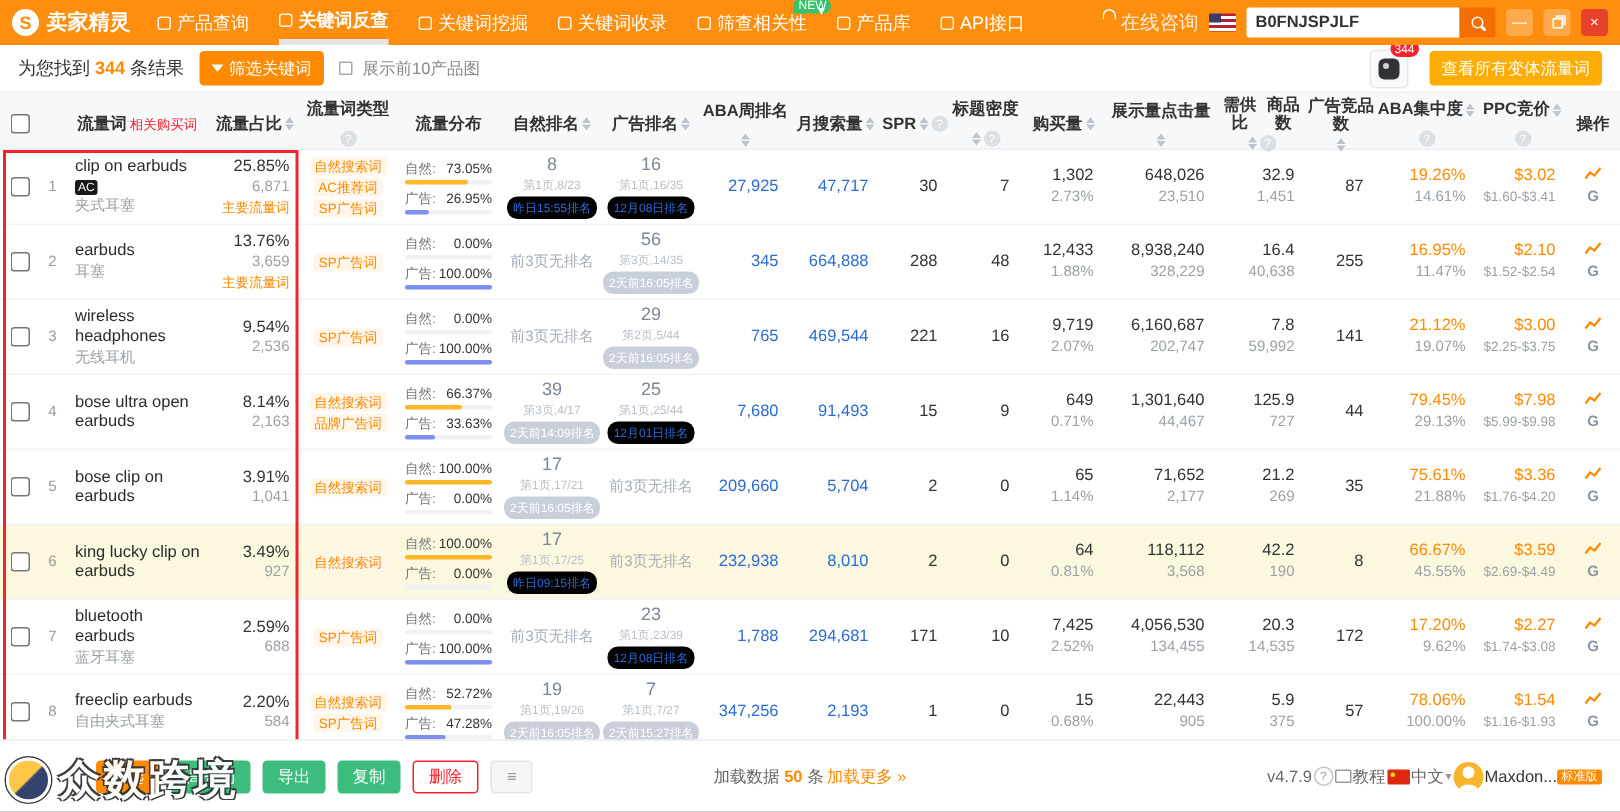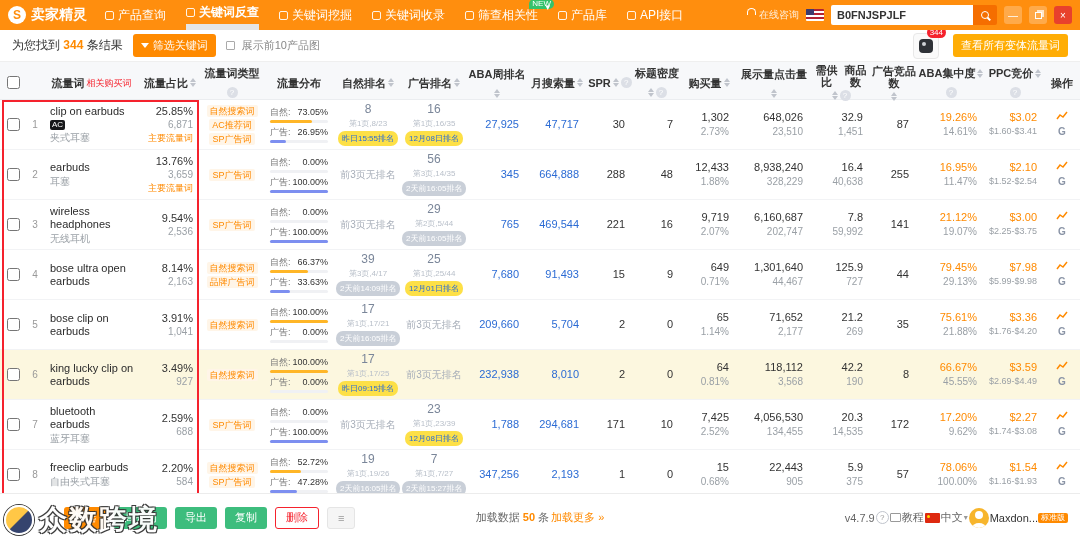--- a/index.html
+++ b/index.html
@@ -5,26 +5,26 @@
   *{margin:0;padding:0;box-sizing:border-box}
   html,body{background:#9a9a9a}
   .app{width:1080px;height:541px;position:relative;background:#fff;overflow:hidden;
        font-family:"Liberation Sans","DejaVu Sans",sans-serif}
   
   .topbar{display:flex;align-items:center;height:30px;background:#FF8E0E;padding:0 8px;gap:6px;position:relative;z-index:10}
   .brand{display:flex;align-items:center;gap:5px;color:#fff;font-weight:700;font-size:14px;margin-right:12px}
   .brand-icon{width:18px;height:18px;border-radius:50%;background:#fff;color:#FF8E0E;font-weight:900;font-size:12px;display:flex;align-items:center;justify-content:center}
   .nav{display:flex;gap:20px;height:100%}
   .nav-item{display:flex;align-items:center;gap:4px;color:#fff;font-size:12px;position:relative;height:100%;cursor:pointer}
-  .nav-item.active{font-weight:700;border-bottom:6px solid #e5e5e5}
+  .nav-item.active{font-weight:700;border-bottom:4px solid #e5e5e5}
   .nav-icon{width:9px;height:9px;border:1px solid rgba(255,255,255,.9);border-radius:2px}
   .new-badge{position:absolute;top:-1px;right:-16px;background:#35C26B;color:#fff;font-size:8px;line-height:10px;padding:0 3px;border-radius:6px 6px 6px 0}
   .top-caret{position:absolute;left:50.5%;top:2px;color:#fff;font-size:9px}
   .top-right{margin-left:auto;display:flex;align-items:center;gap:7px}
-  .consult{display:flex;align-items:flex-start;gap:3px;color:rgba(255,255,255,.85);font-size:10px}
+  .consult{display:flex;align-items:flex-start;gap:3px;color:rgba(255,255,255,.85);font-size:13px}
   .headset-icon{width:9px;height:7px;border:1px solid #fff;border-bottom:none;border-radius:5px 5px 0 0}
   .flag-us{width:18px;height:12px;background:repeating-linear-gradient(#B22234 0 2px,#fff 2px 4px);position:relative;border-radius:1px;overflow:hidden}
   .flag-us::after{content:"";position:absolute;top:0;left:0;width:8px;height:6px;background:#3C3B6E}
   .search-box{display:flex;align-items:center}
   .search-input{width:142px;height:20px;border:none;border-radius:2px 0 0 2px;padding:0 6px;font-size:11px;font-weight:700;color:#333;outline:none;font-family:inherit}
   .search-btn{width:24px;height:20px;background:#F56E00;border-radius:0 2px 2px 0;display:flex;align-items:center;justify-content:center;cursor:pointer}
   .search-glyph{width:8px;height:8px;border:1.5px solid #fff;border-radius:50%;position:relative}
   .search-glyph::after{content:"";position:absolute;width:4px;height:1.5px;background:#fff;transform:rotate(45deg);right:-3px;bottom:-1px}
   .winbtn{width:18px;height:18px;border-radius:3px;background:rgba(255,255,255,.25);display:flex;align-items:center;justify-content:center;font-size:10px;color:#fff;cursor:pointer}
   .winbtn.close{background:#E8412C}
@@ -72,21 +72,21 @@
   .dist-grp{width:100%}
   .dist-line{display:flex;justify-content:space-between;font-size:9px;color:#777}
   .dist-pct{color:#333}
   .bar{height:3px;background:#F0F1F4;border-radius:2px;margin-top:1px;width:100%}
   .fill{height:100%;border-radius:2px}
   .fill.nat{background:#FFB627}
   .fill.ad{background:#7D8FF0}
   .rank-num{color:#7A8699;font-size:12px}
   .rank-pos{color:#B8BFC9;font-size:8px;margin:1px 0;white-space:nowrap}
   .pill{font-size:8px;color:#fff;padding:1px 4px;border-radius:7px;white-space:nowrap;max-width:64px;overflow:hidden}
-  .pill.blue{background:#fde047}
+  .pill.blue{background:#000000}
   .pill.gray{background:#C9CFD8}
   .norank{color:#A6ADB8;font-size:10px}
   .blue{color:#2B6BD4;cursor:pointer}
   .g-sub{color:#9AA0A6;font-size:10px;margin-top:1px}
   .ppc-sub{color:#9AA0A6;font-size:9px;margin-top:1px;white-space:nowrap}
   .o-main{color:#FF8A00}
   .ops{gap:4px}
   .g-icon{color:#8A94A6;font-weight:700;font-size:10px;cursor:pointer}
   .trend-wrap{cursor:pointer;line-height:0}
   .red-box{position:absolute;left:2px;top:100px;width:197px;height:399px;border:2px solid #F5222D;z-index:6;pointer-events:none}

